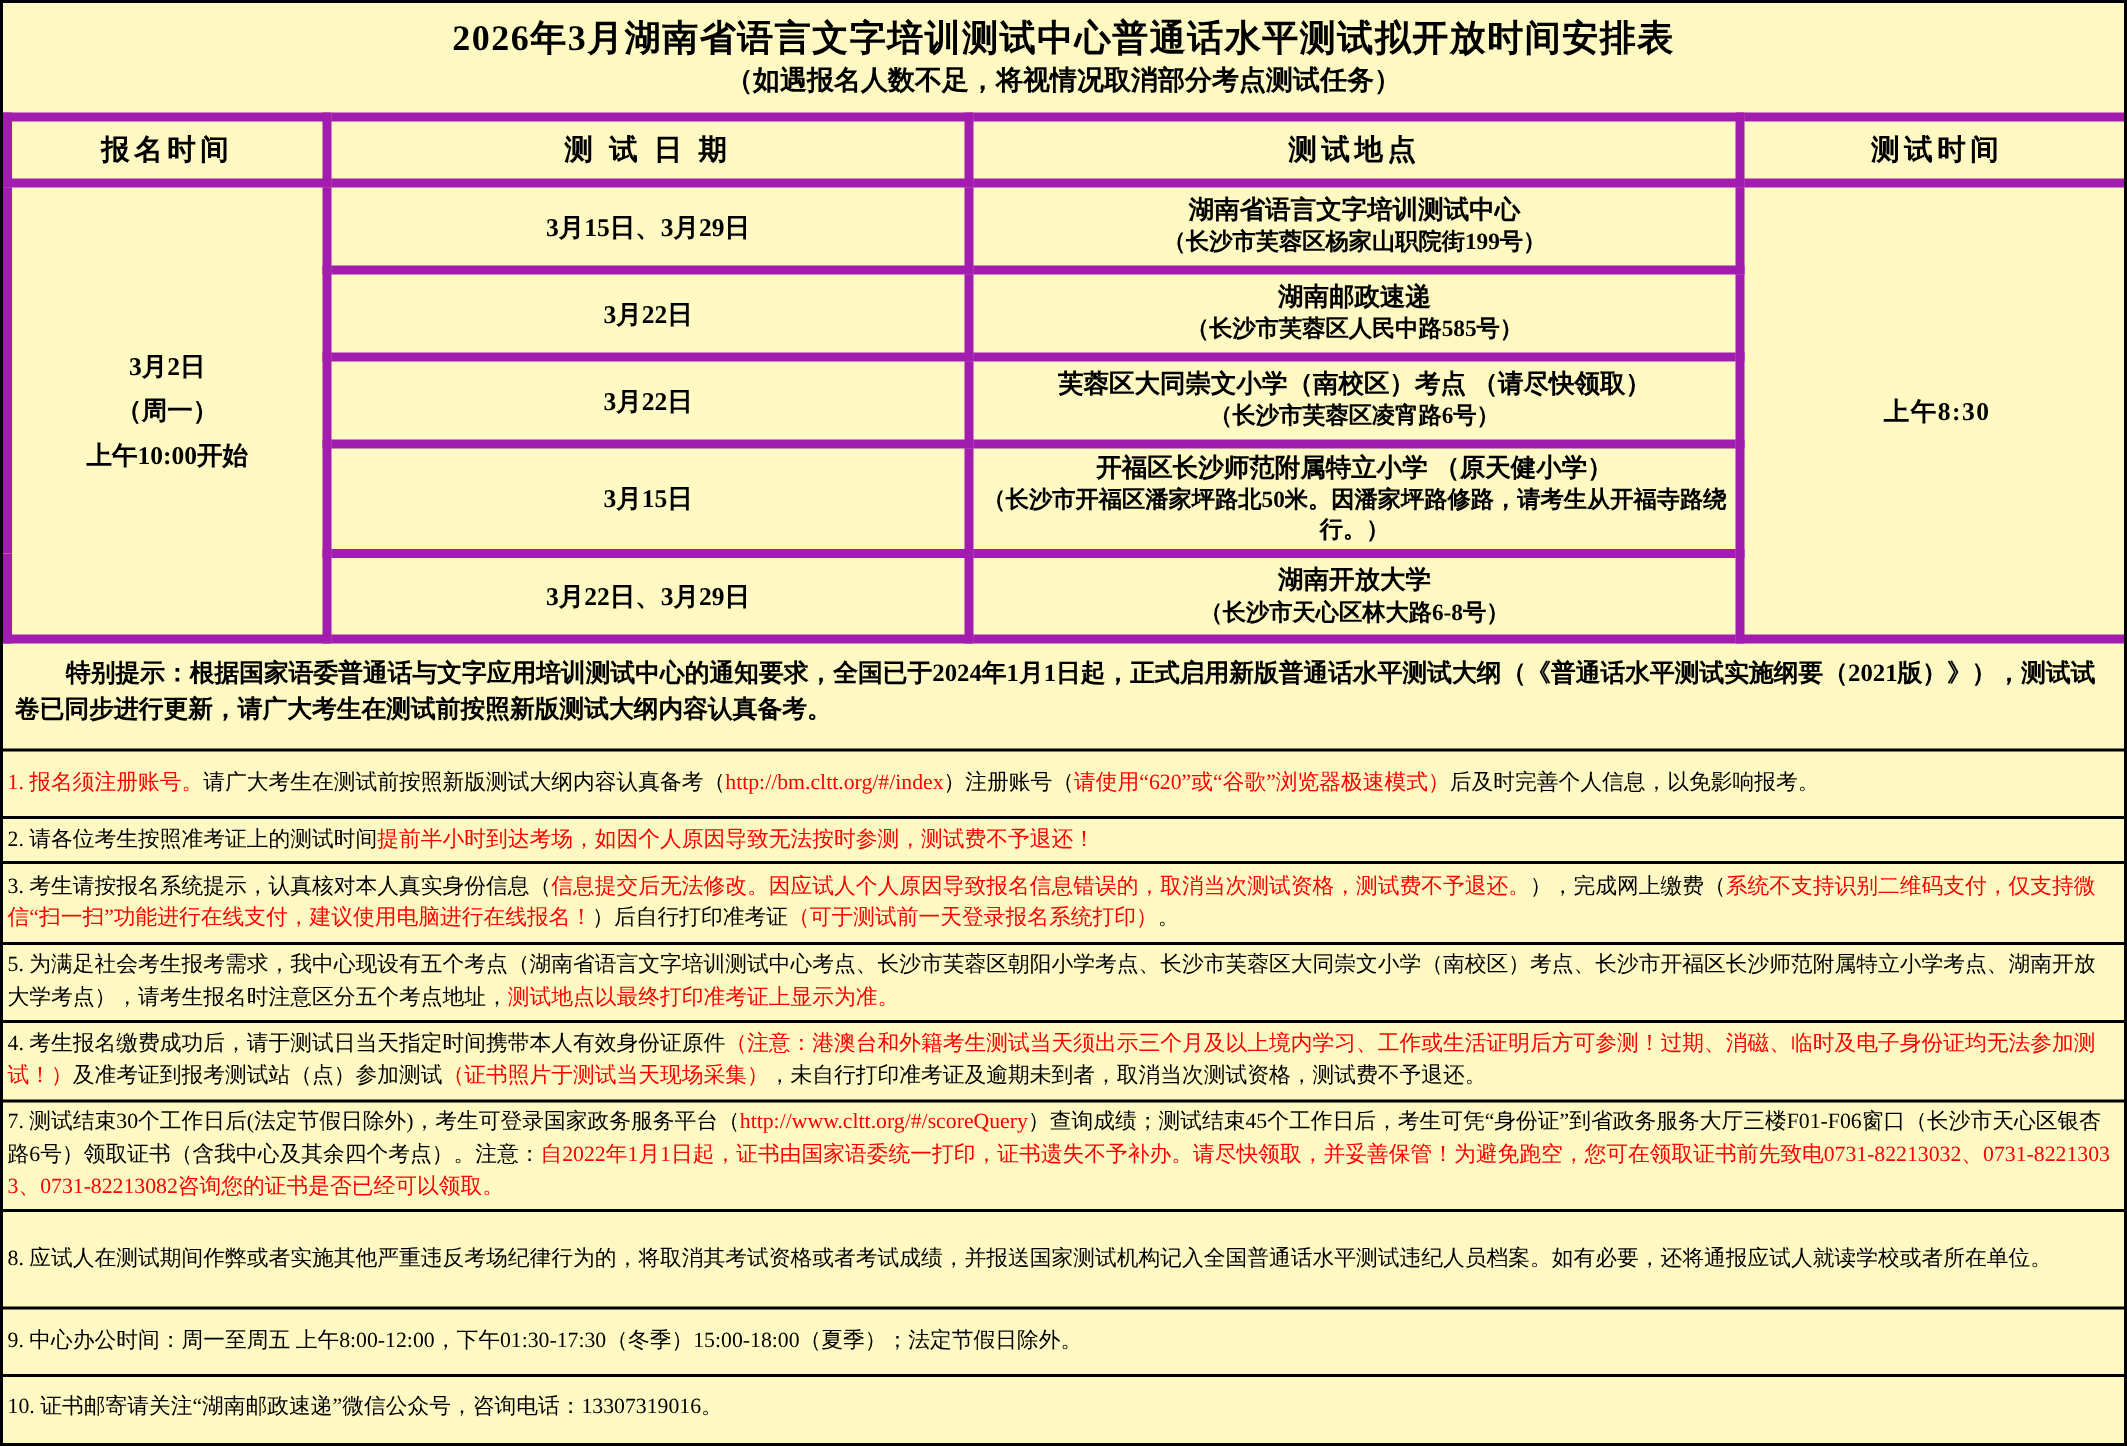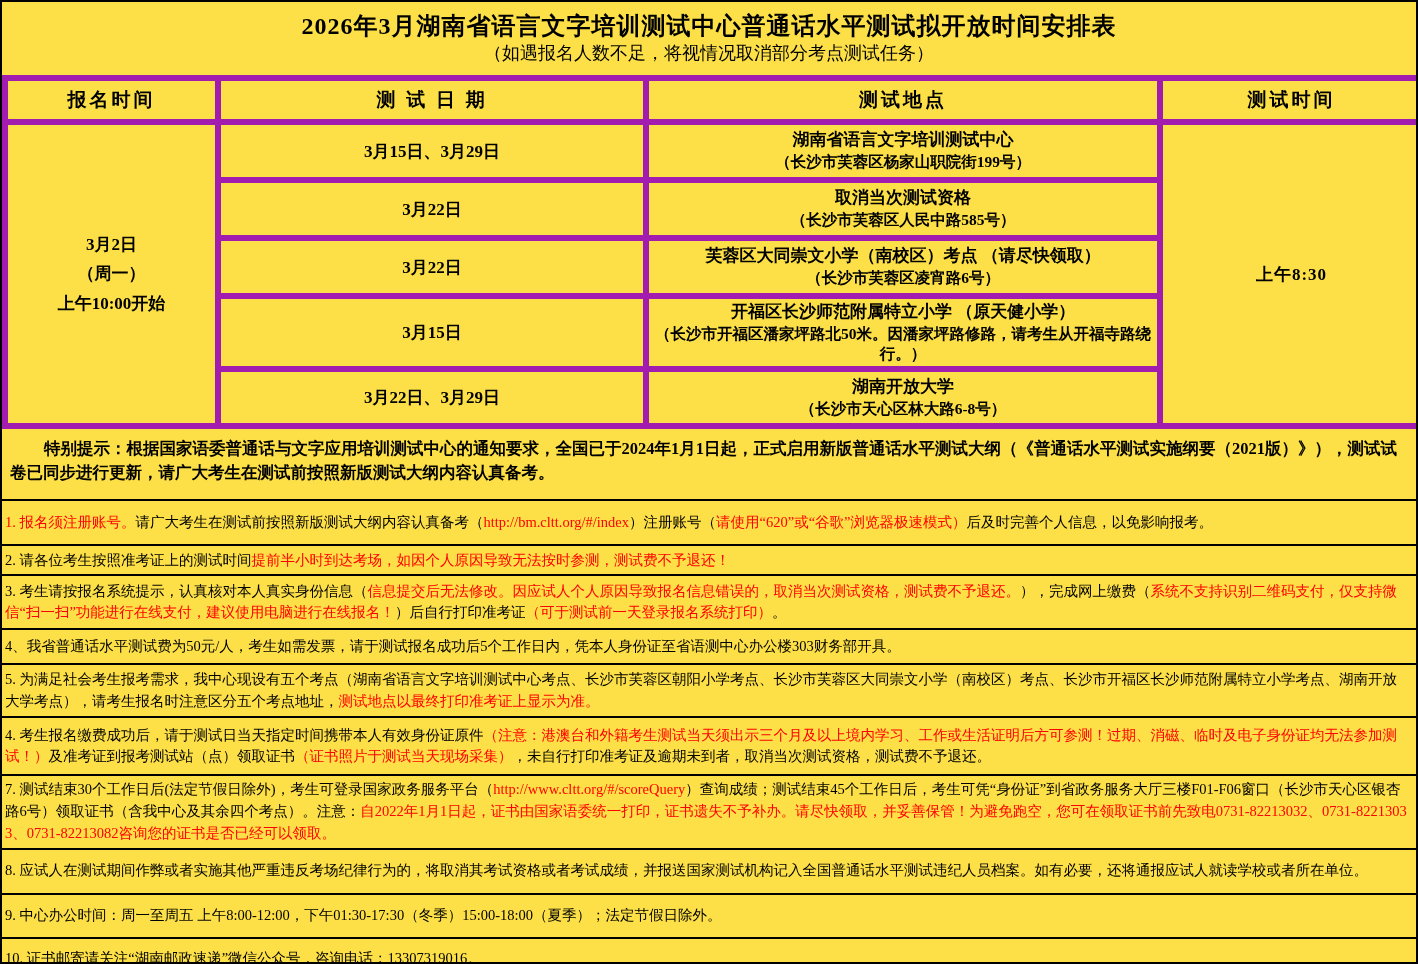--- a/index.html
+++ b/index.html
@@ -2,21 +2,21 @@
 <html lang="zh" style="--red: #FF0000;"><head>
 <meta charset="utf-8">
 <style>
   * { margin: 0; padding: 0; box-sizing: border-box; }
   html, body { background: #888; }
   .page {
     position: relative;
     width: 1418px;
     height: 964px;
     margin: 0 auto;
-    background: #fde047;
+    background: #fef9c3;
     border: 2px solid #000;
     font-family: "Liberation Serif", "DejaVu Serif", serif;
     color: #000;
     overflow: hidden;
   }
   
   .title-block {
     height: 73px;
     display: flex;
     flex-direction: column;
@@ -24,21 +24,21 @@
     justify-content: center;
   }
   .page-title {
     font-size: 24px;
     font-weight: bold;
     letter-spacing: 1px;
     line-height: 1.2;
   }
   .page-subtitle {
     font-size: 18px;
-    font-weight: normal;
+    font-weight: bold;
     margin-top: 0;
   }
   
   table.schedule {
     width: 100%;
     border-collapse: collapse;
     table-layout: fixed;
   }
   table.schedule th, table.schedule td {
     border: 6px solid #a21caf;
@@ -131,21 +131,21 @@
       <td class="date-cell">3月15日、3月29日</td>
       <td>
         <div class="loc-name">湖南省语言文字培训测试中心</div>
         <div class="loc-addr">（长沙市芙蓉区杨家山职院街199号）</div>
       </td>
       <td class="time-cell" rowspan="5">上午8:30</td>
     </tr>
     <tr class="r2">
       <td class="date-cell">3月22日</td>
       <td>
-        <div class="loc-name">取消当次测试资格</div>
+        <div class="loc-name">湖南邮政速递</div>
         <div class="loc-addr">（长沙市芙蓉区人民中路585号）</div>
       </td>
     </tr>
     <tr class="r3">
       <td class="date-cell">3月22日</td>
       <td>
         <div class="loc-name">芙蓉区大同崇文小学（南校区）考点 （请尽快领取）</div>
         <div class="loc-addr">（长沙市芙蓉区凌宵路6号）</div>
       </td>
     </tr>
@@ -174,27 +174,24 @@
       <div class="note-row">
         <div class="note-text"><span class="seg-red">1. 报名须注册账号。</span><span class="seg-black">请广大考生在测试前按照新版测试大纲内容认真备考（</span><span class="seg-red">http://bm.cltt.org/#/index</span><span class="seg-black">）注册账号（</span><span class="seg-red">请使用“620”或“谷歌”浏览器极速模式）</span><span class="seg-black">后及时完善个人信息，以免影响报考。</span></div>
       </div>
       <div class="note-row">
         <div class="note-text"><span class="seg-black">2. 请各位考生按照准考证上的测试时间</span><span class="seg-red">提前半小时到达考场，如因个人原因导致无法按时参测，测试费不予退还！</span></div>
       </div>
       <div class="note-row">
         <div class="note-text"><span class="seg-black">3. 考生请按报名系统提示，认真核对本人真实身份信息（</span><span class="seg-red">信息提交后无法修改。因应试人个人原因导致报名信息错误的，取消当次测试资格，测试费不予退还。</span><span class="seg-black">），完成网上缴费（</span><span class="seg-red">系统不支持识别二维码支付，仅支持微信“扫一扫”功能进行在线支付，建议使用电脑进行在线报名！</span><span class="seg-black">）后自行打印准考证</span><span class="seg-red">（可于测试前一天登录报名系统打印）</span><span class="seg-black">。</span></div>
       </div>
       <div class="note-row">
-        <div class="note-text"><span class="seg-black">4、我省普通话水平测试费为50元/人，考生如需发票，请于测试报名成功后5个工作日内，凭本人身份证至省语测中心办公楼303财务部开具。</span></div>
-      </div>
-      <div class="note-row">
         <div class="note-text"><span class="seg-black">5. 为满足社会考生报考需求，我中心现设有五个考点（湖南省语言文字培训测试中心考点、长沙市芙蓉区朝阳小学考点、长沙市芙蓉区大同崇文小学（南校区）考点、长沙市开福区长沙师范附属特立小学考点、湖南开放大学考点），请考生报名时注意区分五个考点地址，</span><span class="seg-red">测试地点以最终打印准考证上显示为准。</span></div>
       </div>
       <div class="note-row">
-        <div class="note-text"><span class="seg-black">4. 考生报名缴费成功后，请于测试日当天指定时间携带本人有效身份证原件</span><span class="seg-red">（注意：港澳台和外籍考生测试当天须出示三个月及以上境内学习、工作或生活证明后方可参测！过期、消磁、临时及电子身份证均无法参加测试！）</span><span class="seg-black">及准考证到报考测试站（点）领取证书</span><span class="seg-red">（证书照片于测试当天现场采集）</span><span class="seg-black">，未自行打印准考证及逾期未到者，取消当次测试资格，测试费不予退还。</span></div>
+        <div class="note-text"><span class="seg-black">4. 考生报名缴费成功后，请于测试日当天指定时间携带本人有效身份证原件</span><span class="seg-red">（注意：港澳台和外籍考生测试当天须出示三个月及以上境内学习、工作或生活证明后方可参测！过期、消磁、临时及电子身份证均无法参加测试！）</span><span class="seg-black">及准考证到报考测试站（点）参加测试</span><span class="seg-red">（证书照片于测试当天现场采集）</span><span class="seg-black">，未自行打印准考证及逾期未到者，取消当次测试资格，测试费不予退还。</span></div>
       </div>
       <div class="note-row">
         <div class="note-text"><span class="seg-black">7. 测试结束30个工作日后(法定节假日除外)，考生可登录国家政务服务平台（</span><span class="seg-red">http://www.cltt.org/#/scoreQuery</span><span class="seg-black">）查询成绩；测试结束45个工作日后，考生可凭“身份证”到省政务服务大厅三楼F01-F06窗口（长沙市天心区银杏路6号）领取证书（含我中心及其余四个考点）。注意：</span><span class="seg-red">自2022年1月1日起，证书由国家语委统一打印，证书遗失不予补办。请尽快领取，并妥善保管！为避免跑空，您可在领取证书前先致电0731-82213032、0731-82213033、0731-82213082咨询您的证书是否已经可以领取。</span></div>
       </div>
       <div class="note-row">
         <div class="note-text"><span class="seg-black">8. 应试人在测试期间作弊或者实施其他严重违反考场纪律行为的，将取消其考试资格或者考试成绩，并报送国家测试机构记入全国普通话水平测试违纪人员档案。如有必要，还将通报应试人就读学校或者所在单位。</span></div>
       </div>
       <div class="note-row">
         <div class="note-text"><span class="seg-black">9. 中心办公时间：周一至周五 上午8:00-12:00，下午01:30-17:30（冬季）15:00-18:00（夏季）；法定节假日除外。</span></div>
       </div>

